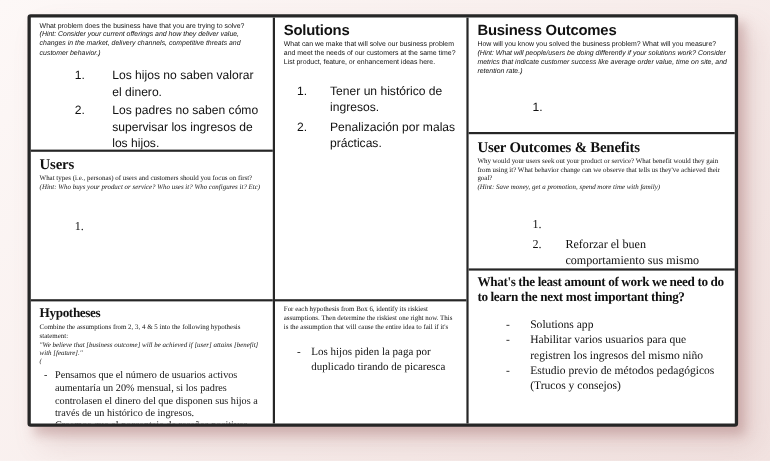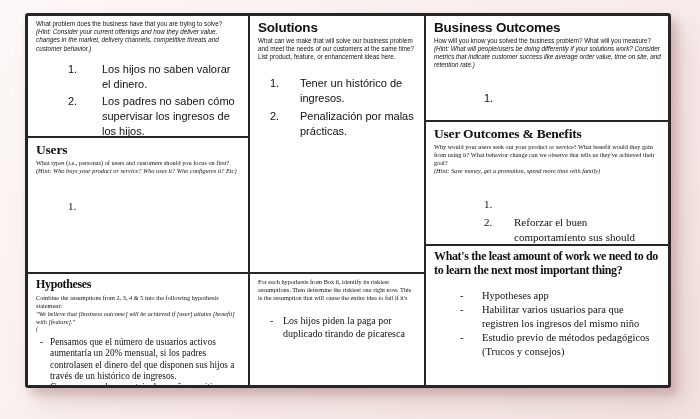--- a/index.html
+++ b/index.html
@@ -142,31 +142,31 @@
 
     <section class="cell bt h-uo">
       <h2>User Outcomes &amp; Benefits</h2>
       <p class="sub"><span>Why would your users seek out your product or service? What benefit would they gain from using it? What behavior change can we observe that tells us they've achieved their goal?</span><em>(Hint: Save money, get a promotion, spend more time with family)</em></p>
       <ul class="numlist nl-c mt-uo">
         <li>
             <span class="n">1.</span>
           </li>
         <li>
             <span class="n">2.</span>
-            <span class="t">Reforzar el buen comportamiento sus should</span>
+            <span class="t">Reforzar el buen comportamiento sus mismo</span>
           </li>
       </ul>
     </section>
 
     <section class="cell bt grow bottom">
       <h2>What's the least amount of work we need to do to learn the next most important thing?</h2>
       <ul class="dashlist dl-least">
         <li>
             <span class="n">-</span>
-            <span class="t">Hypotheses app</span>
+            <span class="t">Solutions app</span>
           </li>
         <li>
             <span class="n">-</span>
             <span class="t">Habilitar varios usuarios para que registren los ingresos del mismo niño</span>
           </li>
         <li>
             <span class="n">-</span>
             <span class="t">Estudio previo de métodos pedagógicos (Trucos y consejos)</span>
           </li>
       </ul>

